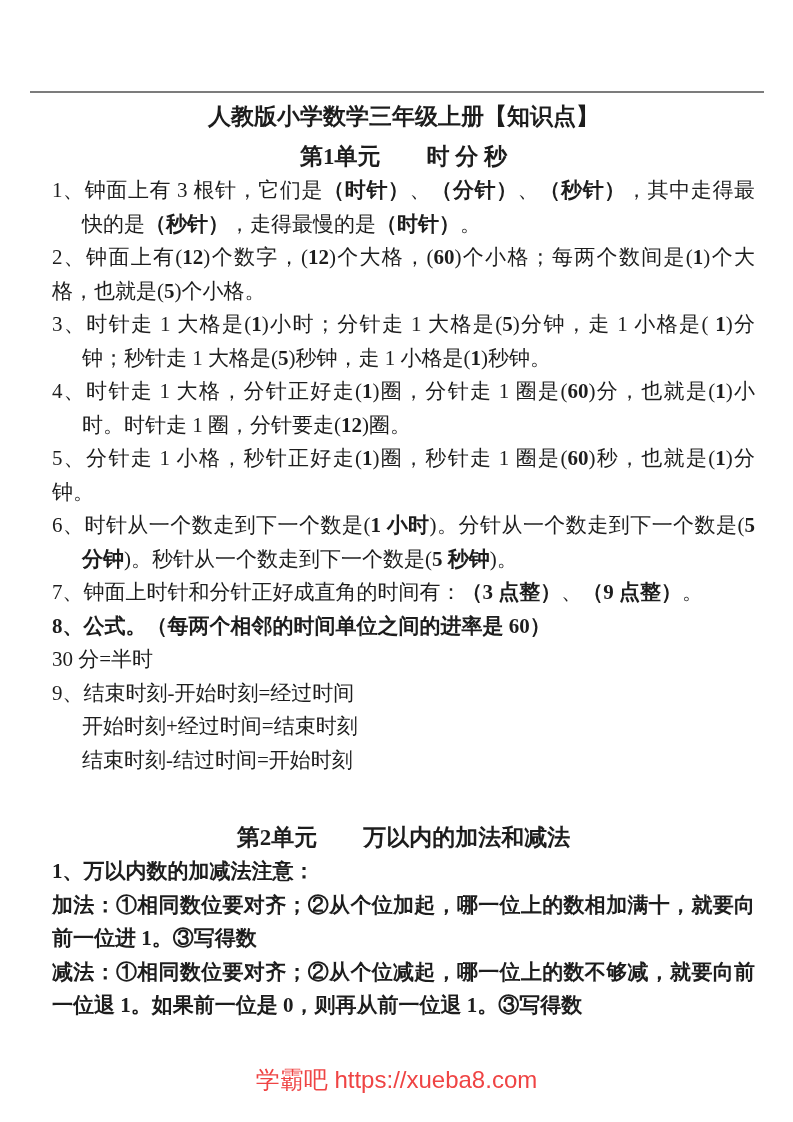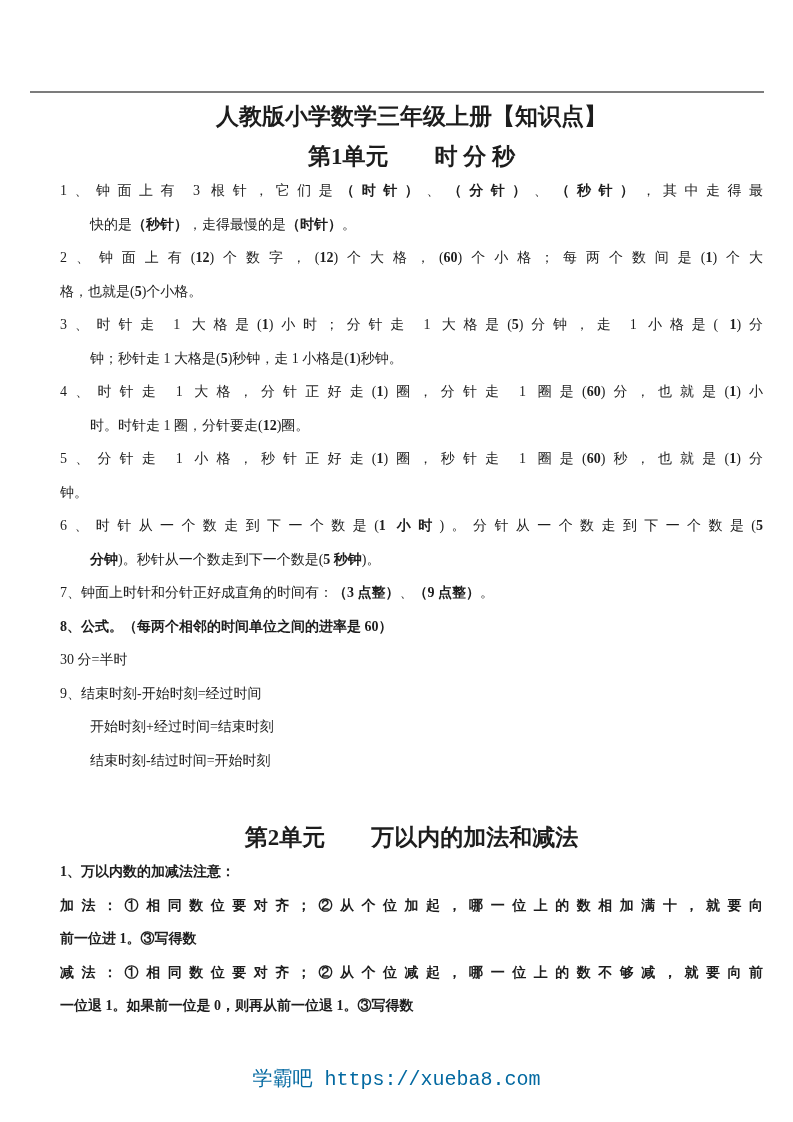--- a/index.html
+++ b/index.html
@@ -20,21 +20,21 @@
     position: absolute;
     top: 91px;
     left: 30px;
     width: 734px;
     height: 2px;
     background: #7c7c7c;
   }
   .content {
     position: absolute;
     top: 100px;
-    left: 60px;
+    left: 52px;
     width: 703px;
   }
   .doc-title {
     margin: 0;
     text-align: center;
     font-size: 23px;
     font-weight: bold;
     line-height: 34px;
   }
   .section-heading {
@@ -45,40 +45,40 @@
     margin-top: 6px;
   }
   .section-heading.gap-before {
     margin-top: 44px;
   }
   .section-heading .hd {
     text-decoration-thickness: 2px;
     text-underline-offset: 5px;
   }
   .line {
-    font-size: 14px;
+    font-size: 21px;
     line-height: 33.5px;
     min-height: 33.5px;
   }
   .line.indent { padding-left: 30px; }
   .line.fill {
     text-align: justify;
     text-align-last: justify;
   }
   .b { font-weight: bold; }
   .footer {
     position: absolute;
     top: 1063px;
     left: 0;
     width: 100%;
     text-align: center;
-    font-family: Liberation Mono, monospace;
-    font-size: 20px;
+    font-family: Liberation Sans, sans-serif;
+    font-size: 24px;
     line-height: 34px;
-    color: #0369a1;
+    color: #ef4444;
   }
 </style>
 </head>
 <body>
 
 <div class="page">
   <div class="rule"></div>
   <div class="content">
     <h1 class="doc-title">人教版小学数学三年级上册【知识点】</h1>
     <div id="sections">

